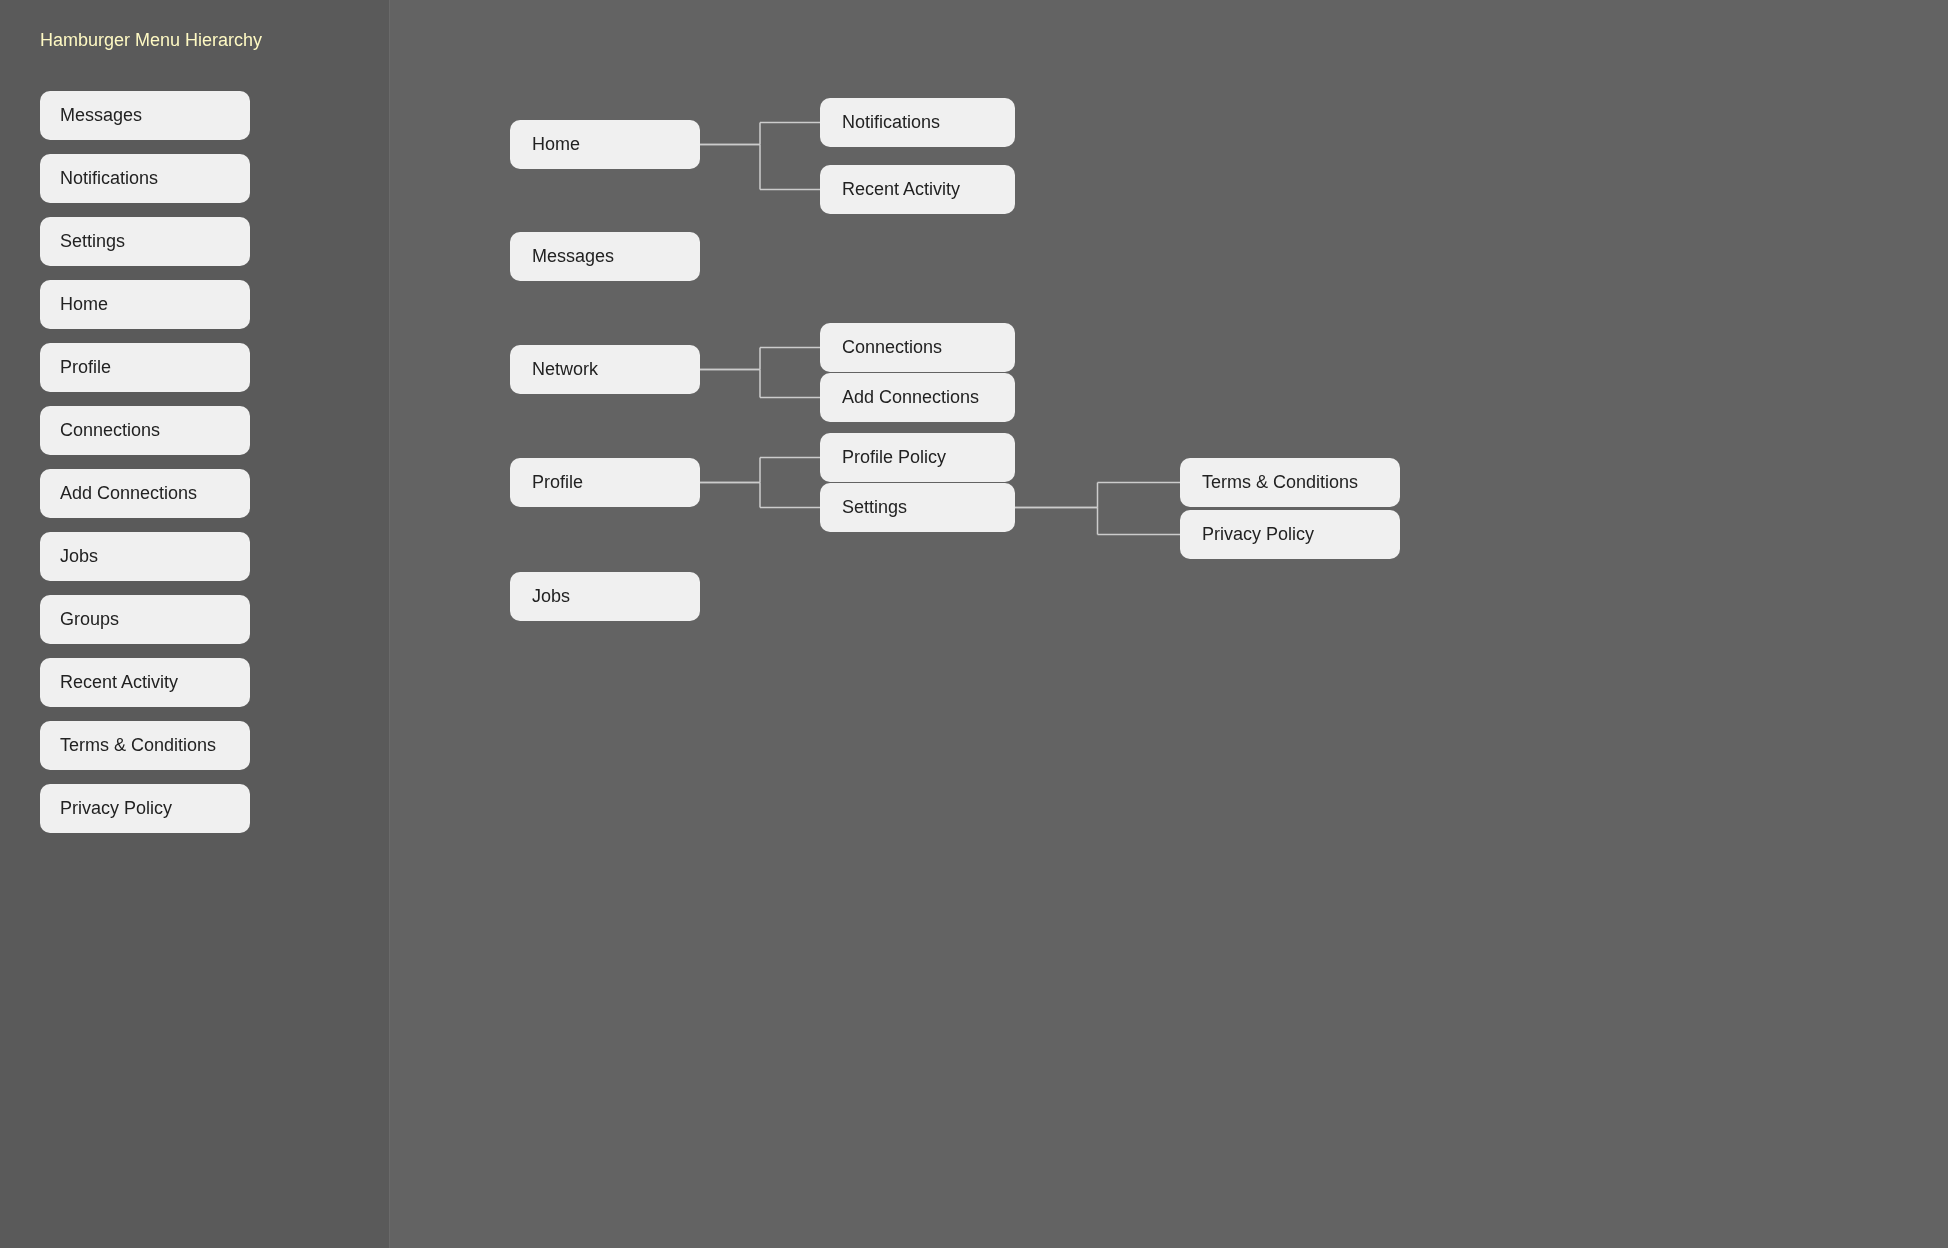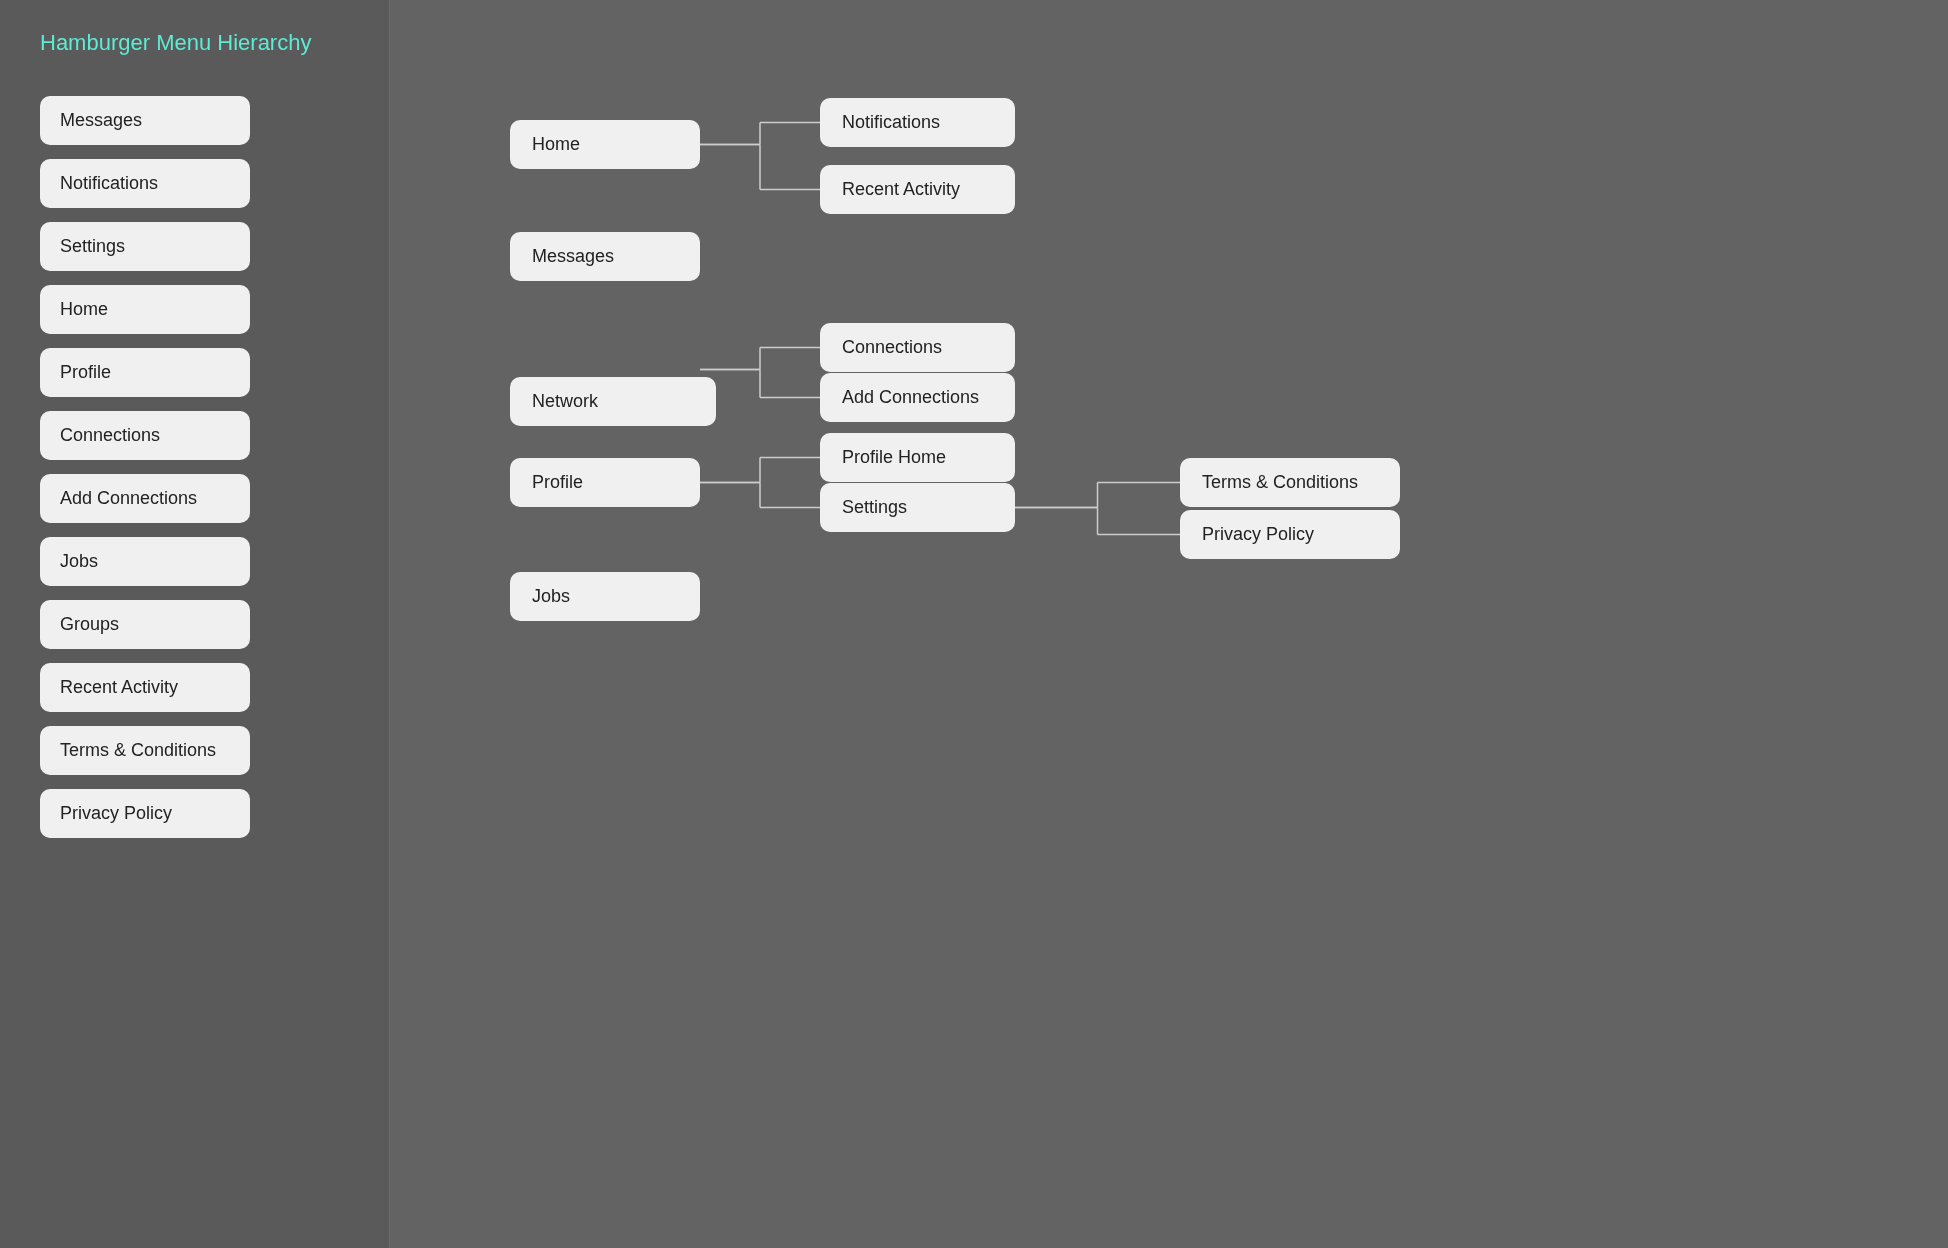--- a/index.html
+++ b/index.html
@@ -22,22 +22,22 @@
     }
 
     .right-panel {
       flex: 1;
       background-color: #636363;
       padding: 30px 60px;
       position: relative;
     }
 
     .panel-title {
-      color: #5eead4;
-      font-size: 22px;
+      color: #fef9c3;
+      font-size: 18px;
       font-weight: 400;
       margin-bottom: 40px;
     }
 
     .menu-item {
       background-color: #f0f0f0;
       border-radius: 10px;
       padding: 14px 20px;
       margin-bottom: 14px;
       font-size: 18px;
@@ -126,35 +126,35 @@
         <line x1="647.5" y1="452.5" x2="730" y2="452.5" stroke="#b0b0b0" stroke-width="1.5"></line>
         <line x1="565" y1="477.5" x2="647.5" y2="477.5" stroke="#b0b0b0" stroke-width="1.5"></line>
         <line x1="647.5" y1="477.5" x2="647.5" y2="504.5" stroke="#b0b0b0" stroke-width="1.5"></line>
         <line x1="647.5" y1="504.5" x2="730" y2="504.5" stroke="#b0b0b0" stroke-width="1.5"></line>
       </svg>
 
     <div class="tree-node" style="left: 60px; top: 90px; width: 190px;">Home</div>
 
     <div class="tree-node" style="left: 60px; top: 202px; width: 190px;">Messages</div>
 
-    <div class="tree-node" style="left: 60px; top: 315px; width: 206px; margin-top: 32px;">Network</div>
+    <div class="tree-node" style="left: 60px; top: 315px; width: 190px;">Network</div>
 
     <div class="tree-node" style="left: 60px; top: 428px; width: 190px;">Profile</div>
 
     <div class="tree-node" style="left: 60px; top: 542px; width: 190px;">Jobs</div>
 
     <div class="tree-node" style="left: 370px; top: 68px; width: 195px;">Notifications</div>
 
     <div class="tree-node" style="left: 370px; top: 135px; width: 195px;">Recent Activity</div>
 
     <div class="tree-node" style="left: 370px; top: 293px; width: 195px;">Connections</div>
 
     <div class="tree-node" style="left: 370px; top: 343px; width: 195px;">Add Connections</div>
 
-    <div class="tree-node" style="left: 370px; top: 403px; width: 195px;">Profile Home</div>
+    <div class="tree-node" style="left: 370px; top: 403px; width: 195px;">Profile Policy</div>
 
     <div class="tree-node" style="left: 370px; top: 453px; width: 195px;">Settings</div>
 
     <div class="tree-node" style="left: 730px; top: 428px; width: 220px;">Terms &amp; Conditions</div>
 
     <div class="tree-node" style="left: 730px; top: 480px; width: 220px;">Privacy Policy</div>
   </div>
 </div>
 
 </body></html>

